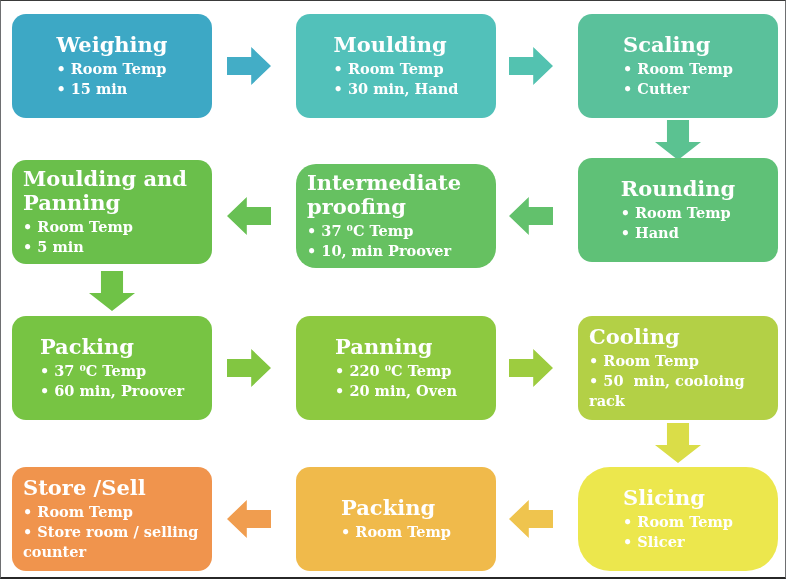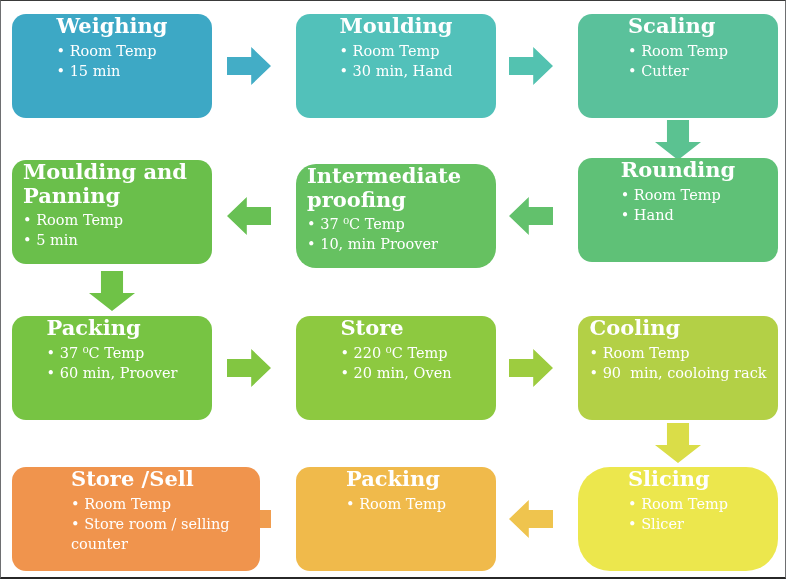--- a/index.html
+++ b/index.html
@@ -17,39 +17,40 @@
     border-top-color:#3a3a3a;
     border-bottom:2px solid #272727;
     pointer-events:none;
   }
   .box{
     position:absolute;
     width:200px;height:104px;
     border-radius:14px;
     color:#ffffff;
     display:flex;
+    align-items:center;
   }
   .box-inner{
     width:fit-content;
     max-width:178px;
     margin:0 auto;
   }
   .step-title{
     font-size:21px;
     font-weight:bold;
     margin:0 0 3px 0;
     line-height:1.12;
   }
   .step-details{
     margin:0;padding:0;
     list-style:none;
     font-size:14.5px;
     line-height:1.38;
   }
-  .step-details li{white-space:pre-wrap;}
+  .step-details li{white-space:pre-wrap;font-weight:bold;}
   .step-details li::before{content:"• ";}
   
   .pos-r1c1{left:12px;top:14px}   .pos-r1c2{left:296px;top:14px}  .pos-r1c3{left:578px;top:14px}
   .pos-r2c1{left:12px;top:160px}  .pos-r2c2{left:296px;top:164px} .pos-r2c3{left:578px;top:158px}
   .pos-r3c1{left:12px;top:316px}  .pos-r3c2{left:296px;top:316px} .pos-r3c3{left:578px;top:316px}
   .pos-r4c1{left:12px;top:467px}  .pos-r4c2{left:296px;top:467px} .pos-r4c3{left:578px;top:467px}
   
   .arrow{position:absolute;}
   .arrow-right{width:44px;height:38px;clip-path:polygon(0 26%,55% 26%,55% 0,100% 50%,55% 100%,55% 74%,0 74%);}
   .arrow-left{width:44px;height:38px;clip-path:polygon(100% 26%,45% 26%,45% 0,0 50%,45% 100%,45% 74%,100% 74%);}
@@ -144,35 +145,35 @@
       <ul class="step-details">
         <li>37 ⁰C Temp</li>
         <li>60 min, Proover</li>
       </ul>
     </div>
   </div>
   <div class="arrow arrow-right apos-7" style="background: rgb(130, 198, 65);"></div>
 
   <div class="box pos-r3c2" style="background: rgb(141, 201, 64);">
     <div class="box-inner">
-      <h2 class="step-title">Store</h2>
+      <h2 class="step-title">Panning</h2>
       <ul class="step-details">
         <li>220 ⁰C Temp</li>
         <li>20 min, Oven</li>
       </ul>
     </div>
   </div>
   <div class="arrow arrow-right apos-8" style="background: rgb(157, 204, 63);"></div>
 
   <div class="box pos-r3c3" style="background: rgb(179, 208, 70);">
     <div class="box-inner">
       <h2 class="step-title">Cooling</h2>
       <ul class="step-details">
         <li>Room Temp</li>
-        <li>90  min, cooloing rack</li>
+        <li>50  min, cooloing rack</li>
       </ul>
     </div>
   </div>
   <div class="arrow arrow-down apos-9" style="background: rgb(218, 221, 72);"></div>
 
   <div class="box pos-r4c3" style="background: rgb(236, 231, 77); border-radius: 32px;">
     <div class="box-inner">
       <h2 class="step-title">Slicing</h2>
       <ul class="step-details">
         <li>Room Temp</li>
@@ -185,21 +186,21 @@
   <div class="box pos-r4c2" style="background: rgb(240, 186, 75);">
     <div class="box-inner">
       <h2 class="step-title">Packing</h2>
       <ul class="step-details">
         <li>Room Temp</li>
       </ul>
     </div>
   </div>
   <div class="arrow arrow-left apos-11" style="background: rgb(240, 157, 79);"></div>
 
-  <div class="box pos-r4c1" style="background: rgb(240, 148, 77); padding-left: 48px;">
+  <div class="box pos-r4c1" style="background: rgb(240, 148, 77);">
     <div class="box-inner">
       <h2 class="step-title">Store /Sell</h2>
       <ul class="step-details">
         <li>Room Temp</li>
         <li>Store room / selling counter</li>
       </ul>
     </div>
   </div>
 </div>
 

